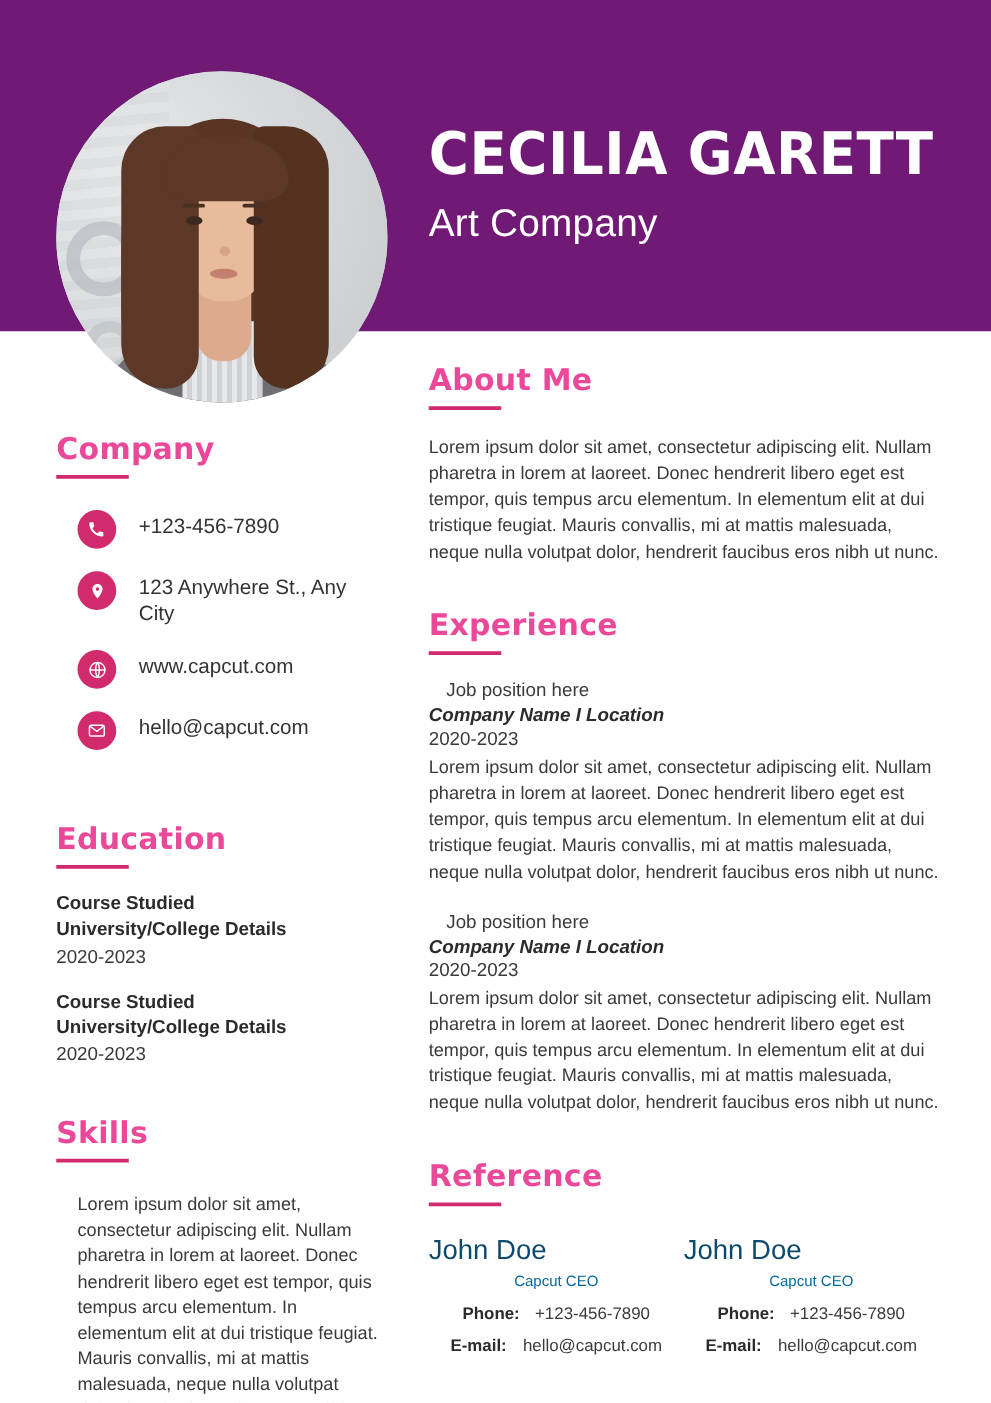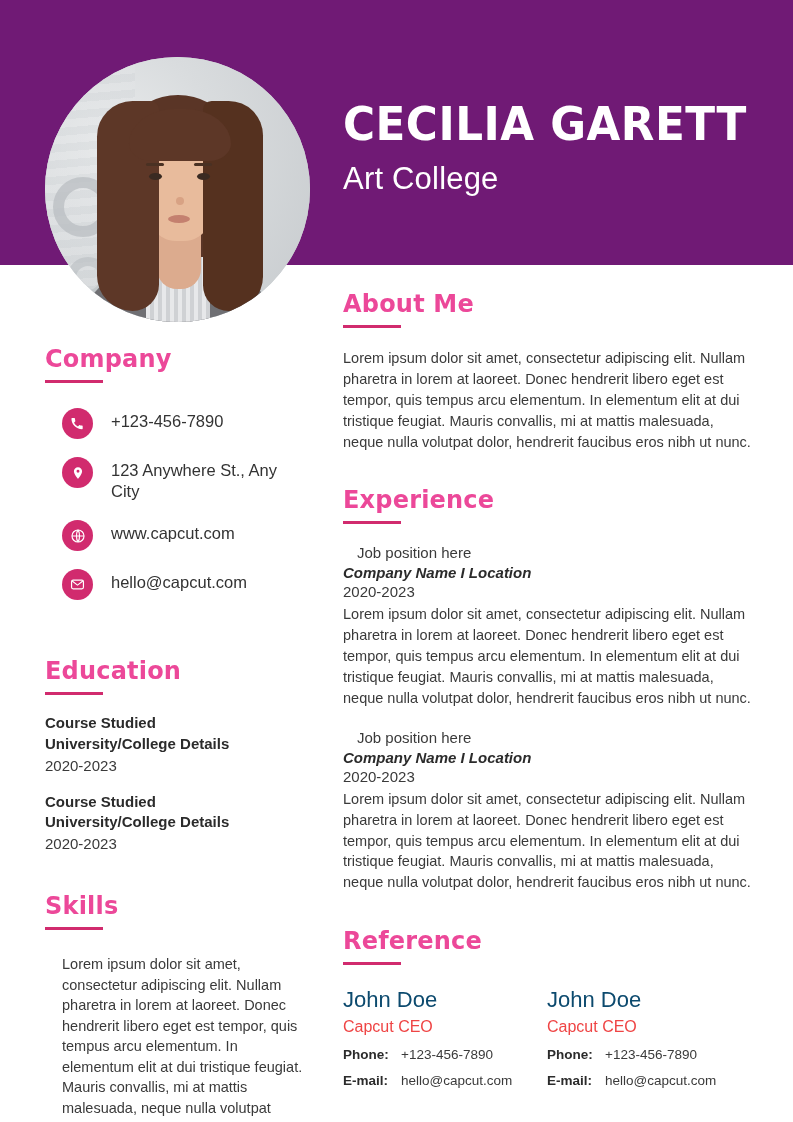--- a/index.html
+++ b/index.html
@@ -260,46 +260,48 @@
     display: flex;
     margin-top: 22px;
   }
   .ref { width: 204px; }
   .ref-name {
     font-size: 22px;
     font-weight: normal;
     color: #0c4a6e;
   }
   .ref-role {
-    font-size: 16px;
-    color: #ef4444;
+    font-size: 12px;
+    color: #0369a1;
     margin-top: 5px;
+    text-align: center;
   }
   .ref-row {
     display: flex;
     margin-top: 11px;
     font-size: 13.5px;
     color: #3a3a3a;
+    justify-content: center;
   }
   .ref-label {
     font-weight: bold;
     color: #2b2b2b;
     width: 58px;
     flex: 0 0 58px;
   }
 </style>
 </head>
 <body>
 
 <div class="page">
 
   <div class="header">
     <div class="header-text">
       <div class="name">CECILIA GARETT</div>
-      <div class="role">Art College</div>
+      <div class="role">Art Company</div>
     </div>
   </div>
 
   <div class="photo">
     <div class="bg"></div>
     <div class="stripes"></div>
     <div class="blurshape1"></div>
     <div class="blurshape2"></div>
     <div class="portrait">
       <div class="hair-back"></div>

